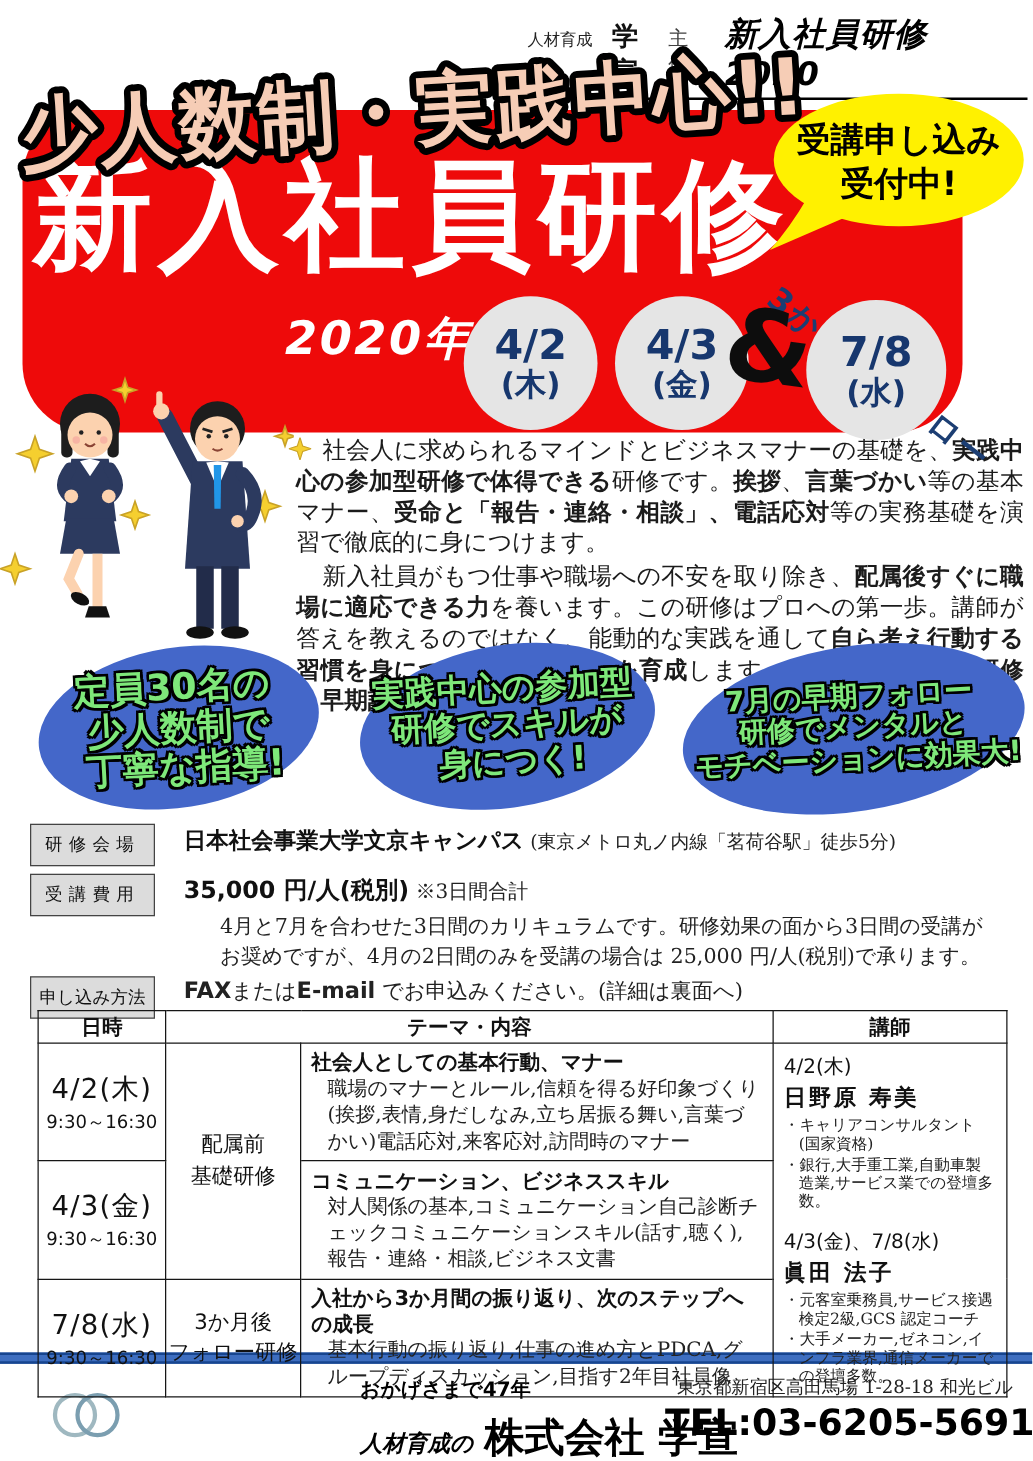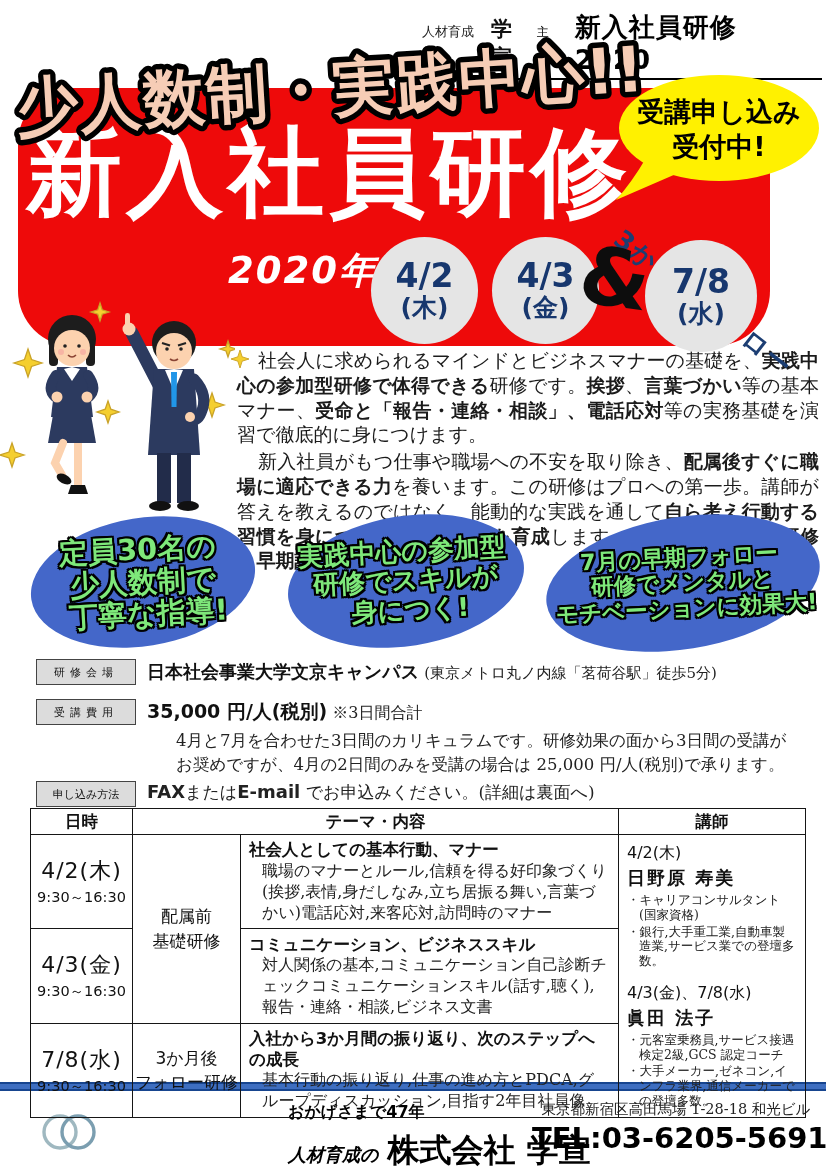--- a/index.html
+++ b/index.html
@@ -5,22 +5,22 @@
   * { margin:0; padding:0; box-sizing:border-box; }
   html,body { background:#fff; }
   body { width:826px; height:1169px; position:relative; font-family:"DejaVu Sans",sans-serif; }
   .page { position:absolute; inset:0; width:826px; height:1169px; background:#fff; overflow:hidden; }
 
   
   .org-line { position:absolute; top:10px; right:4px; width:400px; border-bottom:2px solid #000;
               padding-bottom:3px; display:flex; align-items:baseline; justify-content:flex-end; gap:4px; }
   .org-prefix { font-size:13px; color:#222; }
   .org-brand  { font-size:21px; font-weight:bold; color:#111; }
-  .org-suffix { font-size:12px; color:#000000; margin-right:10px; }
-  .org-title  { font-size:26px; font-weight:900; color:#000; letter-spacing:1px; }
+  .org-suffix { font-size:16px; color:#404040; margin-right:10px; }
+  .org-title  { font-size:26px; font-weight:900; color:#000; letter-spacing:1px;font-style:italic; }
 
   
   .red-banner { position:absolute; left:18px; top:88px; width:752px; height:258px;
                 background:#ee0a0a; border-radius:55px; z-index:1; }
   .catchphrase-svg { position:absolute; left:4px; top:34px; width:655px; height:108px; z-index:5;
                      transform:rotate(-3.5deg); }
   .catchphrase-svg text { font-family:"DejaVu Sans",sans-serif; font-weight:bold;
                           paint-order:stroke; stroke:#000; stroke-width:11px; stroke-linejoin:round;
                           fill:#f6cdb6; font-size:63px; letter-spacing:2px; }
   .main-title { position:absolute; left:26px; top:122px; z-index:3; color:#fff;
@@ -64,23 +64,23 @@
                    text-shadow:-2px -2px 0 #000,2px -2px 0 #000,-2px 2px 0 #000,2px 2px 0 #000,
                                0 -2px 0 #000,0 2px 0 #000,-2px 0 0 #000,2px 0 0 #000; }
   .hb1 { left:30px;  top:518px; width:226px; height:128px; }
   .hb1 .ln { font-size:29px; }
   .hb2 { left:287px; top:516px; width:238px; height:130px; }
   .hb2 .ln { font-size:26px; }
   .hb3 { left:545px; top:517px; width:276px; height:132px; }
   .hb3 .ln { font-size:22.5px; }
 
   
-  .info-label { position:absolute; left:36px; width:100px; height:26px; background:#dcdcdc;
+  .info-label { position:absolute; left:24px; width:100px; height:34px; background:#dcdcdc;
                 border:1px solid #444; display:flex; align-items:center; justify-content:center;
-                font-size:11px; color:#111; }
+                font-size:14px; color:#111; }
   .ls4 { letter-spacing:5px; }
   .venue-label { top:659px; }
   .fee-label   { top:699px; }
   .apply-label { top:781px; }
   .venue-value { position:absolute; left:147px; top:660px; white-space:nowrap; }
   .venue-name  { font-size:18px; font-weight:bold; color:#111; }
   .venue-note  { font-size:15px; color:#222; font-family:"DejaVu Serif",serif; }
   .fee-price-line { position:absolute; left:147px; top:699px; white-space:nowrap; }
   .fee-price { font-size:19px; font-weight:bold; color:#111; }
   .fee-price-note { font-size:16px; color:#222; font-family:"DejaVu Serif",serif; }

